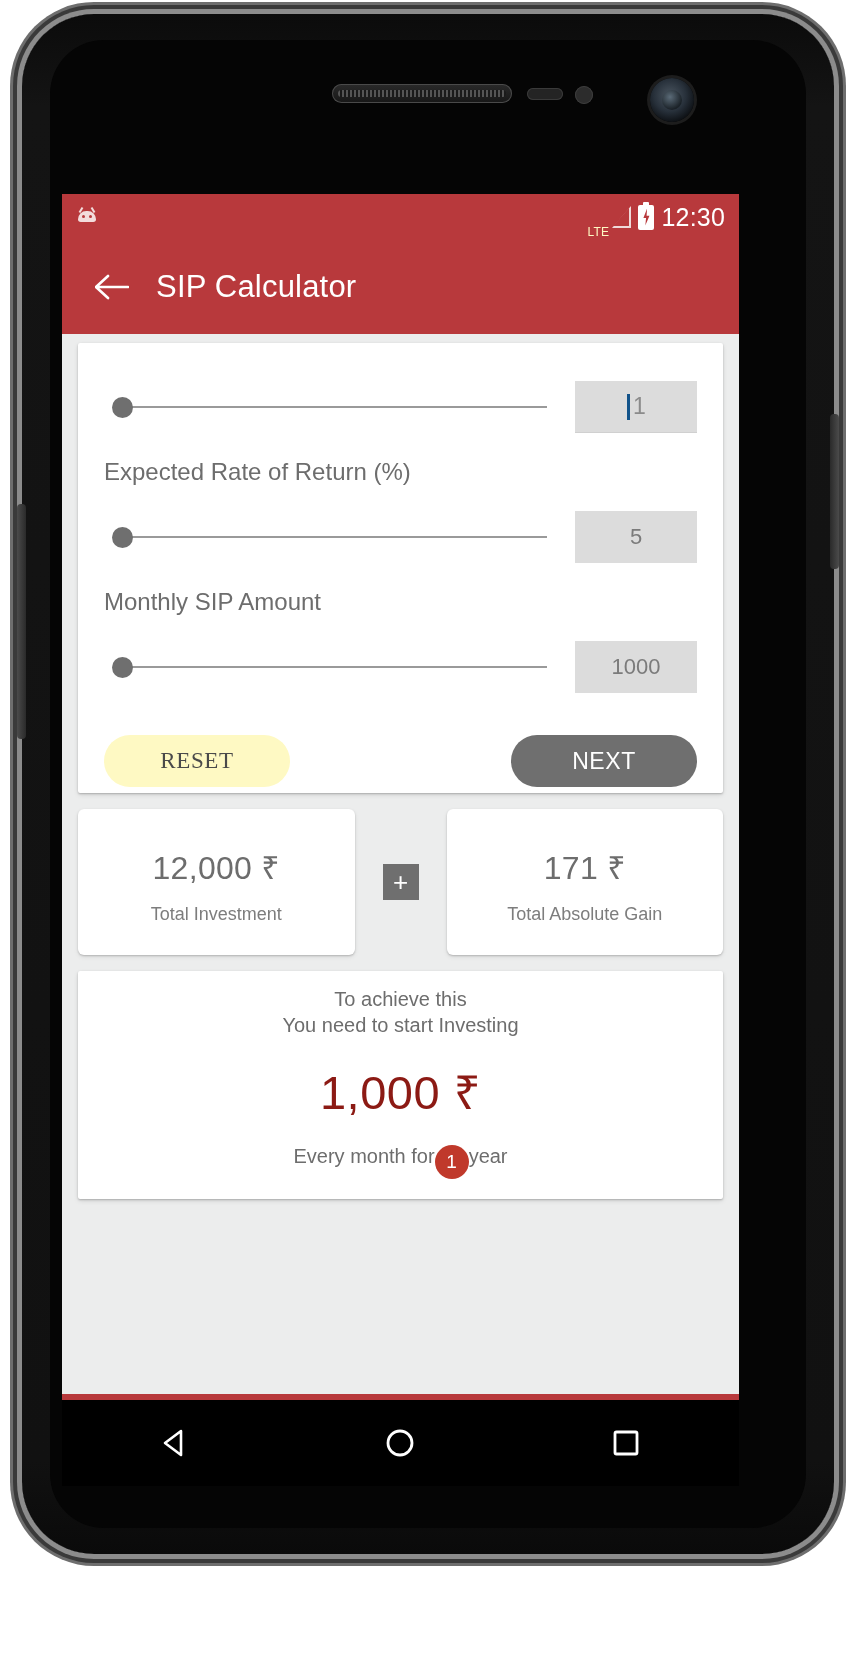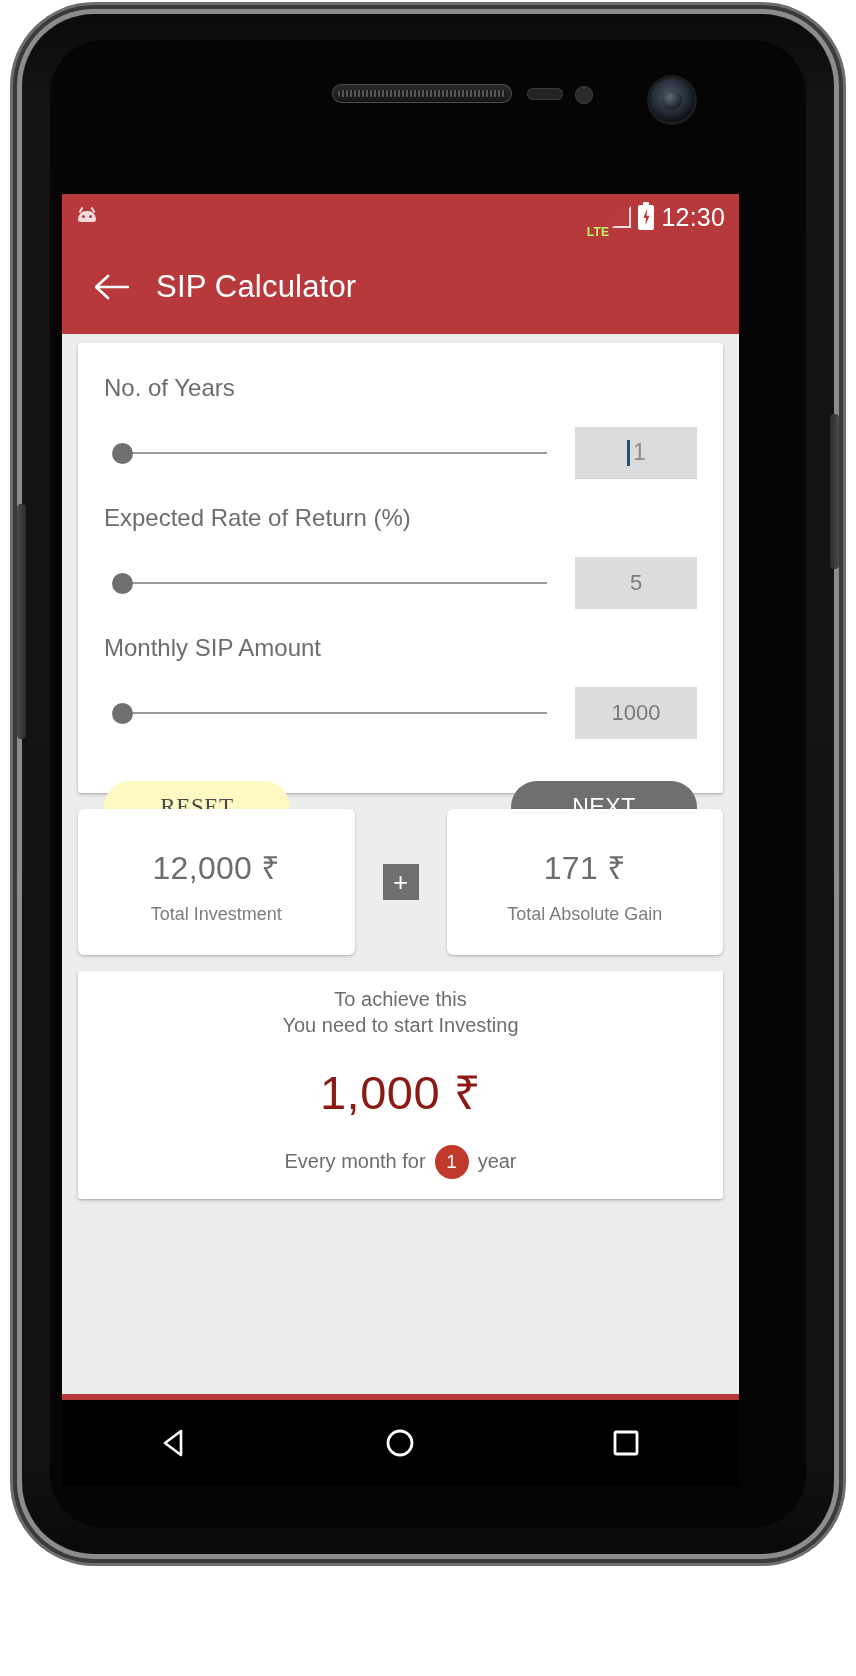--- a/index.html
+++ b/index.html
@@ -91,21 +91,21 @@
     background: #b8393c;
   }
   #android-logo .eye-l { left: 6px; } #android-logo .eye-r { left: 13px; }
   #android-logo .ant-l, #android-logo .ant-r {
     position: absolute; top: 1px; width: 2px; height: 6px; background: #f3dcdc;
   }
   #android-logo .ant-l { left: 4px; transform: rotate(30deg); }
   #android-logo .ant-r { left: 16px; transform: rotate(-30deg); }
   #status-right { margin-left: auto; display: flex; align-items: center; gap: 7px; }
   #lte-label {
-    font-size: 12px; font-weight: bold; color: #bef264; letter-spacing: .3px;
+    font-size: 12px; font-weight: normal; color: #fef9c3; letter-spacing: .3px;
     position: relative; top: -7px; margin-right: -4px; margin-top: 44px;
   }
   #signal-triangle {
     width: 0; height: 0;
     border-left: 19px solid transparent;
     border-bottom: 22px solid #efd9d9;
     position: relative;
   }
   #signal-triangle::after {
     content: ""; position: absolute; left: -18px; top: 2px;
@@ -212,21 +212,21 @@
   #wealth-label { font-size: 19px; color: #7d7d7d; margin-top: 18px; }
 
   
   #achieve-card { margin-top: 16px; padding: 15px 0 20px 0; text-align: center; }
   .achieve-line { font-size: 20px; color: #6d6d6d; line-height: 1.32; }
   #achieve-amount {
     font-size: 47px; color: #8c1a14; margin: 20px 0 22px 0; letter-spacing: .5px;
   }
   #achieve-footer {
     font-size: 20px; color: #6d6d6d;
-    display: flex; align-items: center; justify-content: center; gap: 9px;
+    display: flex; justify-content: center; 
   }
   #year-badge {
     width: 34px; height: 34px; border-radius: 50%; background: #c0392b;
     color: #fff; font-size: 19px;
     display: inline-flex; align-items: center; justify-content: center;
   }
 
   
   #red-divider {
     position: absolute; left: 0; bottom: 0; width: 100%; height: 6px; background: #b8393c;
@@ -284,23 +284,20 @@
         <path d="M1 13 L13 2 M1 13 L13 24 M1 13 L33 13" stroke="#fff" stroke-width="2.6" fill="none" stroke-linecap="round" stroke-linejoin="round"></path>
       </svg>
     </div>
     <div id="app-title">SIP Calculator</div>
   </div>
 
   <div id="content">
 
     <div id="input-card" class="card">
 
-      <div class="label-row">
-        <span class="field-label">No. of Years</span>
-      </div>
       <div class="slider-row">
         <div class="slider-track-wrap">
           <div class="slider-line"></div>
           <div class="slider-thumb"></div>
         </div>
         <div class="value-box focused">
           <span class="caret"></span>
           <span class="caret-val">1</span>
         </div>
       </div>

